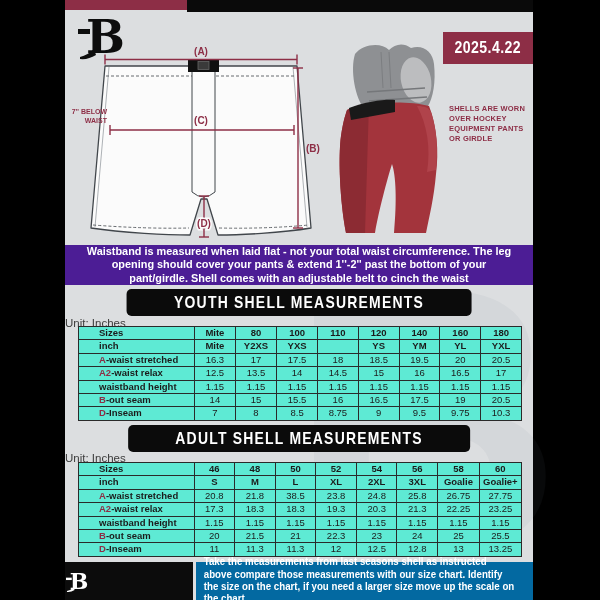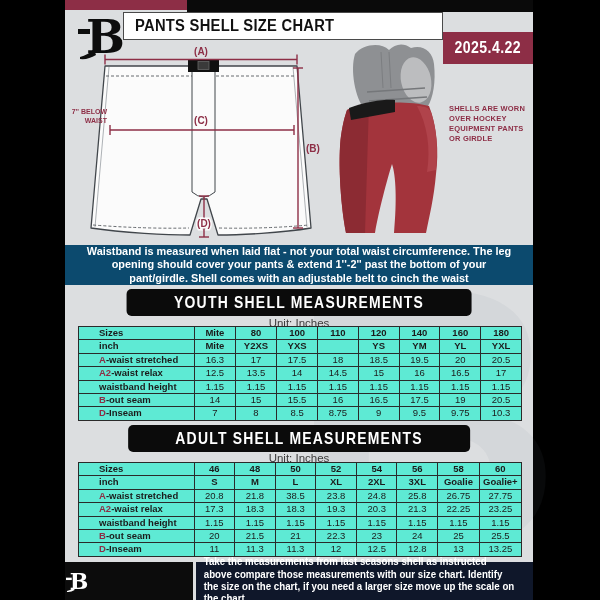--- a/index.html
+++ b/index.html
@@ -20,44 +20,44 @@
     display:flex;align-items:center;justify-content:center;margin-top:20px;}
   .date-box span{color:#fff;font-size:16px;font-weight:bold;transform:scaleX(0.88);display:inline-block;letter-spacing:.5px;}
   
   .pants-svg{position:absolute;left:0;top:44px;}
   .below-waist{position:absolute;left:2px;top:108px;width:40px;text-align:right;
     color:#8d2e46;font-size:7px;font-weight:bold;line-height:8.5px;}
   .photo-svg{position:absolute;left:272px;top:40px;}
   .photo-note{position:absolute;left:384px;top:104px;width:80px;color:#8d2e46;
     font-size:7.5px;font-weight:bold;line-height:10px;letter-spacing:.2px;}
   
-  .banner{position:absolute;left:0;top:245px;width:468px;height:40px;background:#0c4a6e;
+  .banner{position:absolute;left:0;top:245px;width:468px;height:40px;background:#4c1d95;
     display:flex;align-items:center;justify-content:flex-end;}
   .banner span{color:#fff;font-size:11px;font-weight:bold;line-height:13.4px;text-align:center;
     padding:0 14px;display:inline-block;transform:scaleX(0.99);}
   
   .sec-head{position:absolute;left:50%;transform:translateX(-50%);height:27px;background:#0b0b0b;
     border-radius:5px;display:flex;align-items:center;justify-content:flex-start;padding:0 20px;z-index:6;}
   .sec-head span{color:#fff;font-size:17px;font-weight:bold;letter-spacing:1.5px;white-space:nowrap;
     transform:scaleX(0.82);display:inline-block;}
-  .unit{position:absolute;left:0;width:468px;text-align:center;color:#3c3c3c;font-size:11.5px;z-index:6;}
+  .unit{position:absolute;left:0;width:468px;text-align:left;color:#3c3c3c;font-size:11.5px;z-index:6;}
   
   table.meas{position:absolute;left:13px;width:444px;border-collapse:collapse;background:#5eead4;z-index:6;
     border:1px solid #1c1c1c;}
   table.meas td{border:1px solid #2a2a2a;height:12.4px;line-height:12.4px;padding:0;
     font-size:9.5px;color:#1b1b1b;text-align:center;}
   table.meas td.lbl{text-align:left;padding-left:20px;font-weight:bold;width:100px;}
   table.meas td.val{width:42px;}
   table.meas tr.strong td{font-weight:bold;}
   table.meas .pfx{color:#8d2e46;font-weight:bold;}
   
   .foot-logo{position:absolute;left:0;top:562px;width:128px;height:38px;background:#0c0c0c;
     display:flex;align-items:center;justify-content:center;gap:7px;z-index:6;}
   .foot-logo .brand{color:#fff;font-size:9.5px;font-weight:bold;letter-spacing:4px;margin-top:48px;}
-  .foot-note{position:absolute;left:131px;top:562px;width:337px;height:38px;background:#0f172a;
+  .foot-note{position:absolute;left:131px;top:562px;width:337px;height:38px;background:#0369a1;
     display:flex;align-items:center;z-index:6;}
   .foot-note span{color:#fff;font-size:10px;font-weight:bold;line-height:12.3px;padding:0 8px;
     display:inline-block;transform:scaleX(0.97);transform-origin:left center;}
 </style>
 </head>
 <body>
 
 <div class="page">
   <div class="panel">
 
@@ -65,23 +65,20 @@
     <div class="strip-black"></div>
 
     <div class="logo-box">
       <svg width="46" height="54" viewBox="0 0 46 54">
         <text x="8" y="44" font-family="DejaVu Serif, serif" font-weight="bold" font-size="46" fill="#0d0d0d">B</text>
         <rect x="0" y="20" width="12" height="5" fill="#0d0d0d"></rect>
         <path d="M2,48 Q10,46 16,40 L18,46 Q10,51 2,50 Z" fill="#0d0d0d"></path>
       </svg>
     </div>
 
-    <div class="title-box">
-      <span>PANTS SHELL SIZE CHART</span>
-    </div>
     <div class="date-box">
       <span>2025.4.22</span>
     </div>
 
     <svg class="pants-svg" width="268" height="198" viewBox="0 0 268 198">
 
       <path d="M40,22 L232,22 L246,184 C216,189 175,191 153,191 L142,155 L136,155 L125,191 C103,191 58,189 26,184 Z" fill="#fbfbfb" stroke="#41464b" stroke-width="1.3" stroke-linejoin="round"></path>
       <line x1="44" y1="23" x2="30" y2="183" stroke="#8b9096" stroke-width="0.7"></line>
       <line x1="228" y1="23" x2="242" y2="183" stroke="#8b9096" stroke-width="0.7"></line>
       <line x1="41" y1="32" x2="231" y2="32" stroke="#41464b" stroke-width="0.8" stroke-dasharray="3,2"></line>

